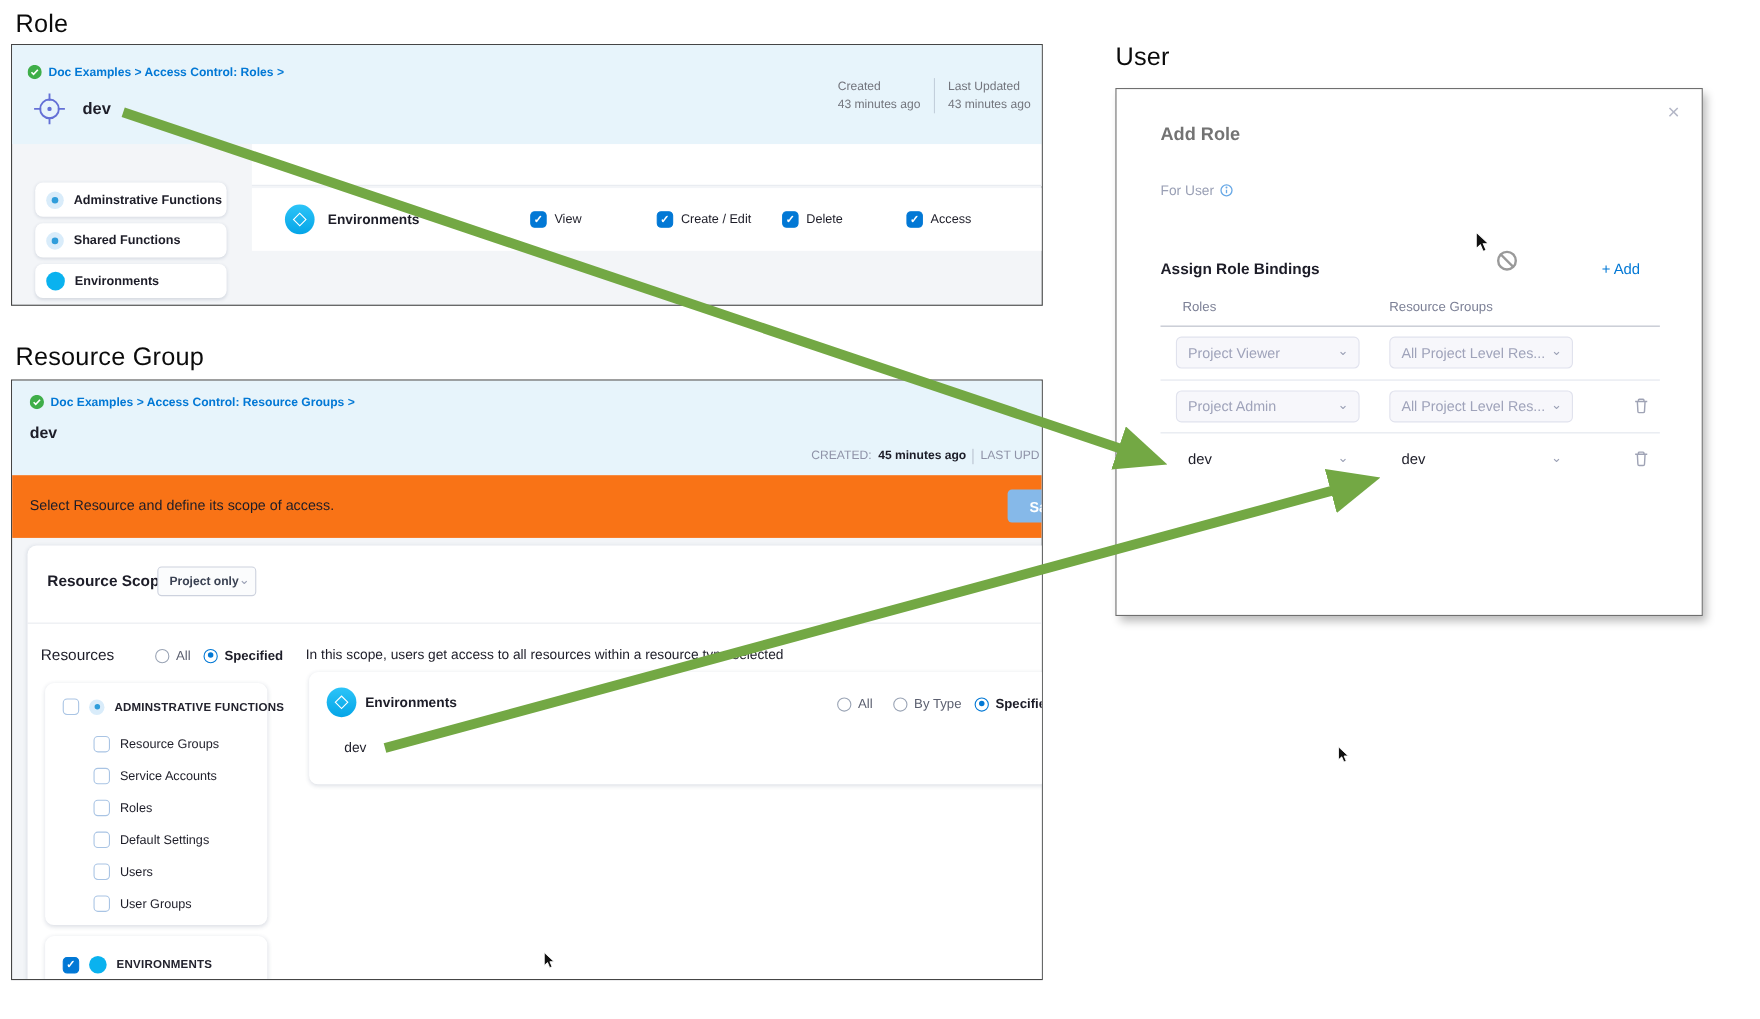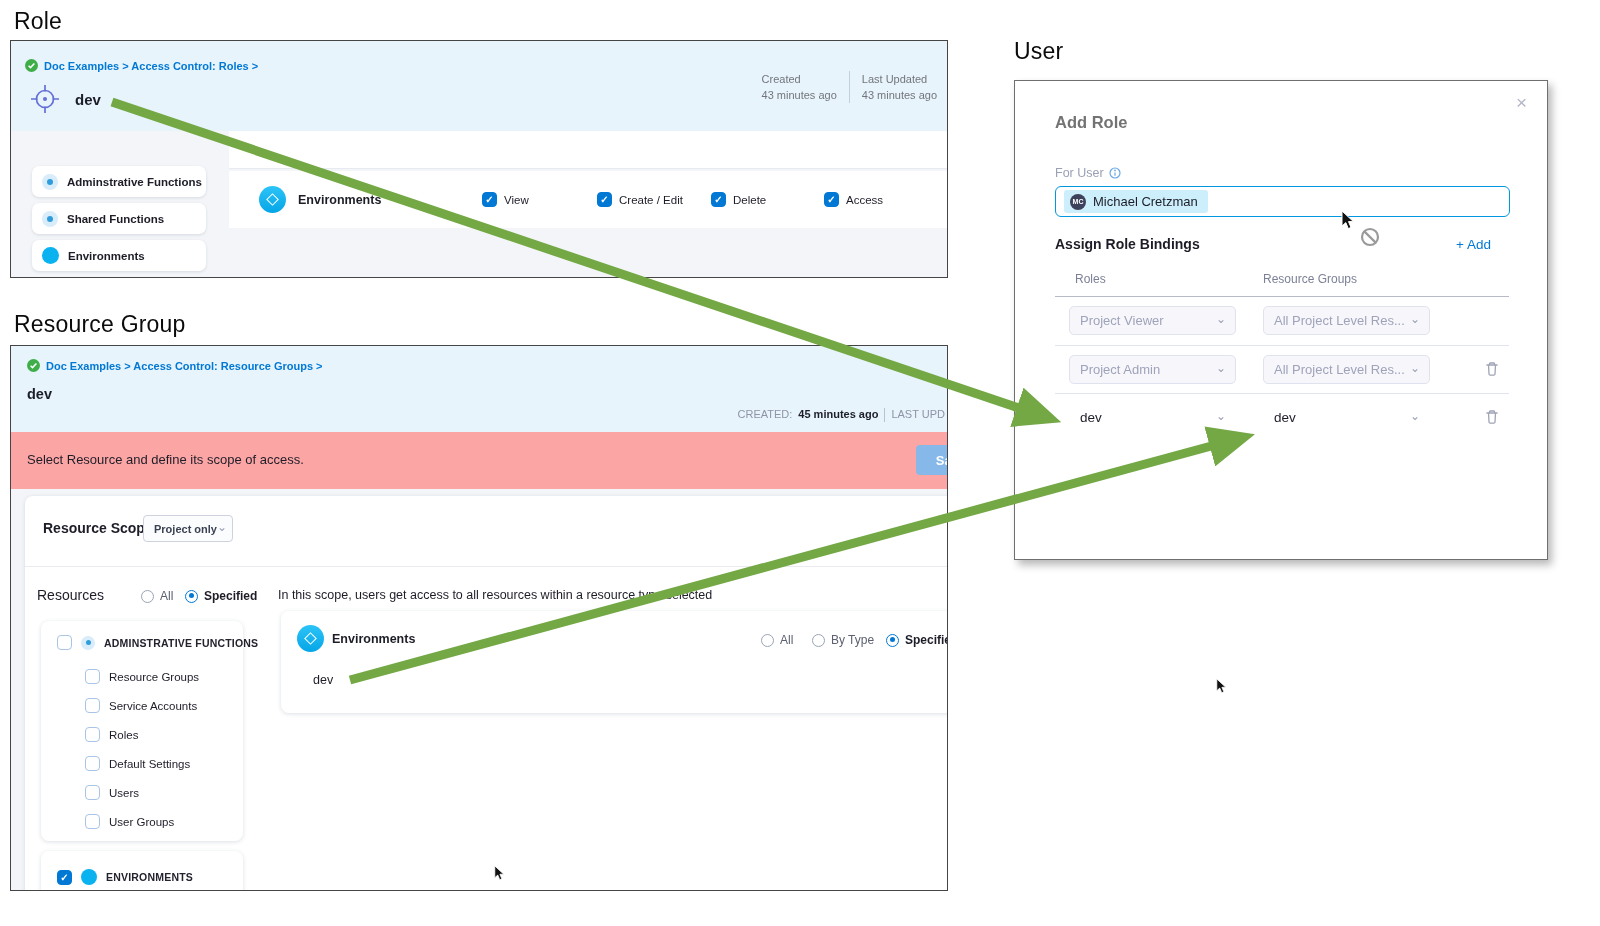--- a/index.html
+++ b/index.html
@@ -41,21 +41,21 @@
 
   .chev { color:#9aa0b5; font-size:12px; line-height:1; transform:translateY(-2px); }
 
   
   .role-main { position:absolute; left:218px; top:90px; right:0; bottom:0; }
   .strip { position:absolute; left:0; right:0; background:#fff; }
   .row-env { display:flex; align-items:center; }
   .cb-abs { position:absolute; display:flex; align-items:center; gap:7px; font-size:11.5px; color:#1d1d28; }
 
   
-  .subbar { position:absolute; left:0; right:0; top:86px; height:57px; background:#fca5a5; }
+  .subbar { position:absolute; left:0; right:0; top:86px; height:57px; background:#f97316; }
   .save-btn { position:absolute; left:905px; top:13px; width:70px; height:30px; background:#86b9e9; color:#fff;
     border:none; border-radius:4px; font-size:13px; font-weight:bold; font-family:inherit; cursor:pointer; }
   .bigcard { position:absolute; left:14px; top:150px; right:-20px; bottom:-12px; background:#fff; border-radius:8px;
     box-shadow:0 1px 4px rgba(35,55,95,.15); }
   .dd { position:absolute; height:27px; background:#fbfcfd; border:1px solid #cdd2de; border-radius:4px;
     display:flex; align-items:center; justify-content:space-between; padding:0 8px 0 10px; cursor:pointer; }
   .dd .v { font-size:11px; font-weight:600; color:#3b4253; white-space:nowrap; }
   .hr { position:absolute; left:0; right:0; height:1px; background:#e9ebf0; }
   .subcard { position:absolute; background:#fff; border-radius:8px; box-shadow:0 1px 4px rgba(35,55,95,.16); }
   .chk-row { position:absolute; display:flex; align-items:center; gap:9px; font-size:11.5px; color:#1d1d28; white-space:nowrap; }
@@ -282,26 +282,20 @@
 
     <div class="for-user">
       <span>For User</span>
       <svg width="12" height="12" viewBox="0 0 12 12">
         <circle cx="6" cy="6" r="5" stroke="#69a9e6" stroke-width="1.2" fill="none"></circle>
         <line x1="6" y1="5.4" x2="6" y2="8.7" stroke="#69a9e6" stroke-width="1.2"></line>
         <circle cx="6" cy="3.4" r="0.9" fill="#69a9e6"></circle>
       </svg>
     </div>
 
-    <div class="inp">
-      <span class="chip">
-        <span class="avatar">MC</span>
-        <span class="nm">Michael Cretzman</span>
-      </span>
-    </div>
 
     <div class="assign">Assign Role Bindings</div>
     <div class="addlink">+ Add</div>
 
     <div class="colh" style="left:60px;">Roles</div>
     <div class="colh" style="left:248px;">Resource Groups</div>
     <div class="mdiv" style="top:215px; background:#b7bbc7;"></div>
 
     <div class="mrow" style="top:216px;">
       <div class="sel" style="left:14px;">

